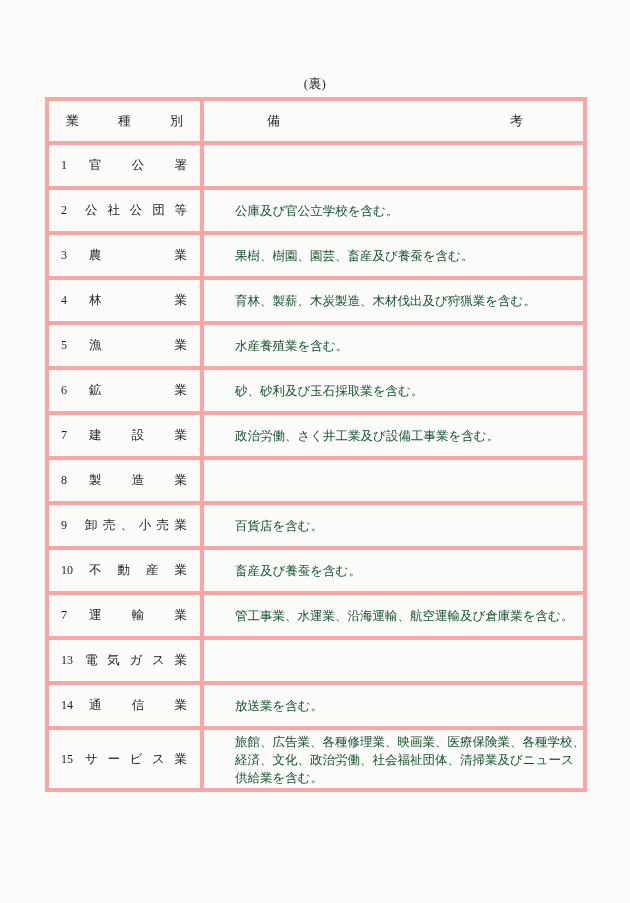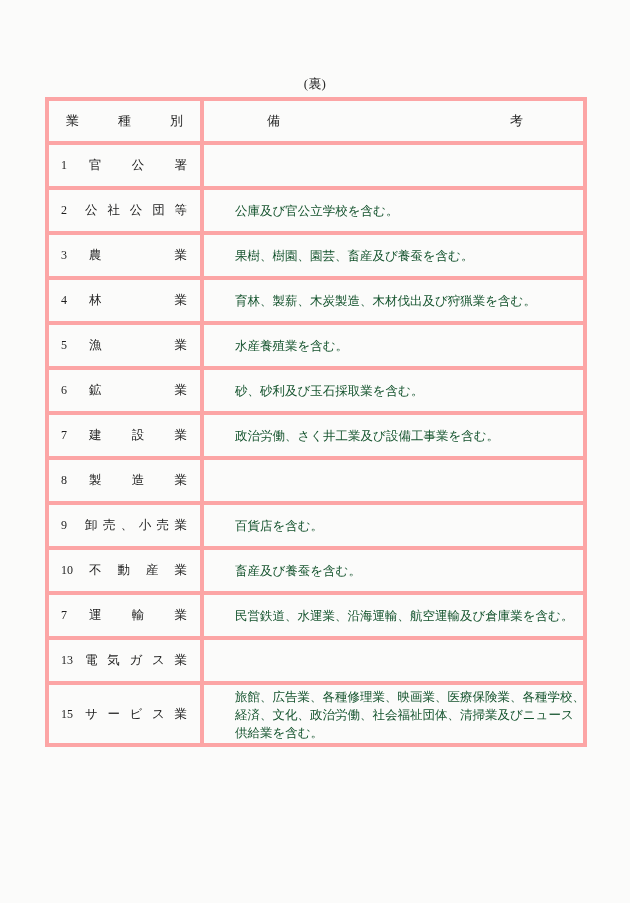--- a/index.html
+++ b/index.html
@@ -263,33 +263,46 @@
       </tr>
       <tr>
         <td class="row-kind">
           <div class="kind-inner">
             <span class="kind-num">7</span>
             <span class="kind-label">運輸業</span>
           </div>
         </td>
         <td class="row-note">
           <div class="note-inner">
-            <span class="ln">民営鉄道、水運業、沿海運輸、航空運輸及び倉庫業を含む。</span>
+            <span class="ln">管工事業、水運業、沿海運輸、航空運輸及び倉庫業を含む。</span>
           </div>
         </td>
       </tr>
       <tr>
         <td class="row-kind">
           <div class="kind-inner">
             <span class="kind-num">13</span>
             <span class="kind-label tight">電気ガス業</span>
           </div>
         </td>
         <td class="row-note">
           <div class="note-inner"></div>
+        </td>
+      </tr>
+      <tr>
+        <td class="row-kind">
+          <div class="kind-inner">
+            <span class="kind-num">14</span>
+            <span class="kind-label">通信業</span>
+          </div>
+        </td>
+        <td class="row-note">
+          <div class="note-inner">
+            <span class="ln">放送業を含む。</span>
+          </div>
         </td>
       </tr>
       <tr class="row-tall">
         <td class="row-kind">
           <div class="kind-inner">
             <span class="kind-num">15</span>
             <span class="kind-label tight">サービス業</span>
           </div>
         </td>
         <td class="row-note">

